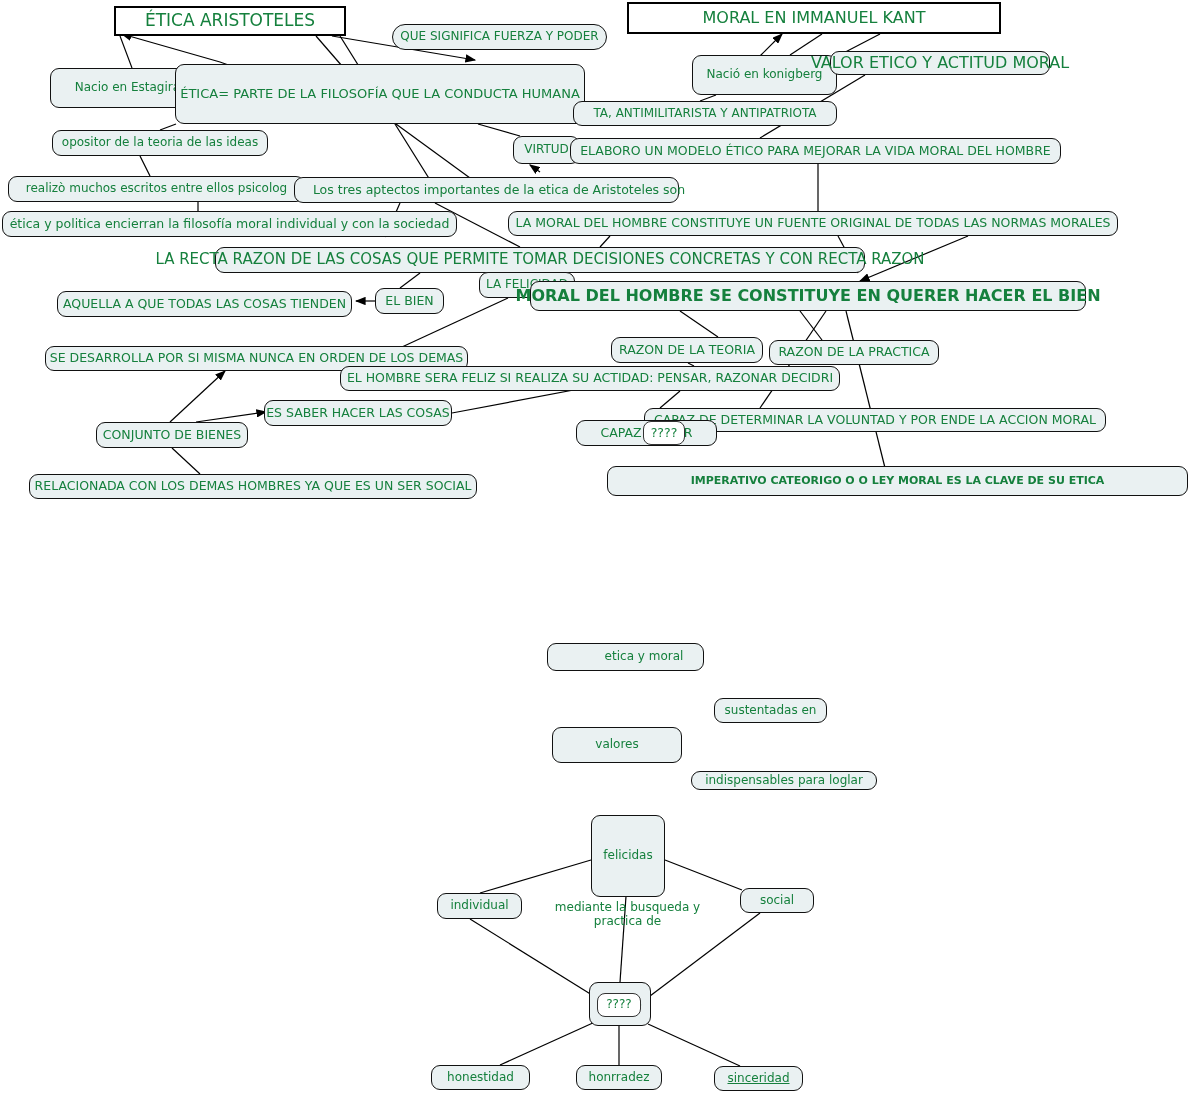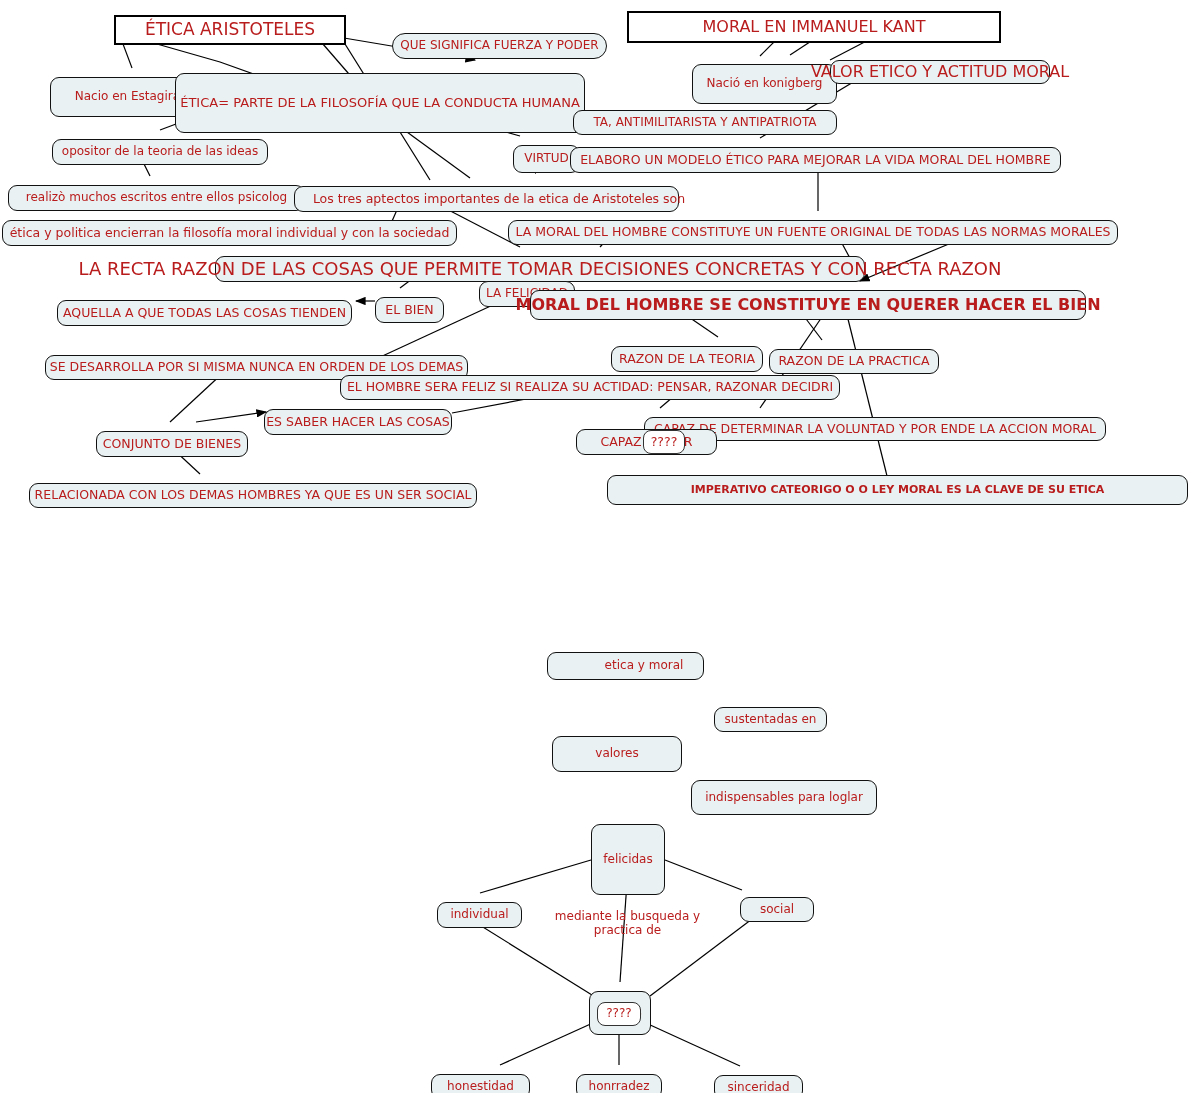--- a/index.html
+++ b/index.html
@@ -31,26 +31,25 @@
   .node {
     position: absolute;
     box-sizing: border-box;
     display: flex;
     align-items: center;
     justify-content: center;
     text-align: center;
     background: #eaf1f2;
     border: 1px solid #111111;
     border-radius: 9px;
-    color: #b91c1c;
+    color: #15803d;
     line-height: 1.15;
     white-space: nowrap;
     padding: 0 7px;
     z-index: 5;
-    margin-top: 9px;
   }
   .node.title {
     background: #ffffff;
     border: 2px solid #000000;
     border-radius: 0;
     font-size: 17px;
   }
   .node.bold {
     font-weight: bold;
   }
@@ -166,21 +165,21 @@
       </div>
       <div class="node" style="left: 294px; top: 177px; width: 385px; height: 26px; font-size: 12.5px; padding-left: 32px;">
         <span>Los tres aptectos importantes de la etica de Aristoteles son</span>
       </div>
       <div class="node" style="left: 2px; top: 211px; width: 455px; height: 26px; font-size: 12.5px;">
         <span>ética y politica encierran la filosofía moral individual y con la sociedad</span>
       </div>
       <div class="node" style="left: 508px; top: 211px; width: 610px; height: 25px; font-size: 12.5px;">
         <span>LA MORAL DEL HOMBRE CONSTITUYE UN FUENTE ORIGINAL  DE TODAS LAS  NORMAS MORALES</span>
       </div>
-      <div class="node" style="left: 215px; top: 247px; width: 650px; height: 26px; font-size: 18px;">
+      <div class="node" style="left: 215px; top: 247px; width: 650px; height: 26px; font-size: 15px;">
         <span>LA RECTA RAZON DE LAS COSAS QUE PERMITE TOMAR DECISIONES CONCRETAS Y CON RECTA RAZON</span>
       </div>
       <div class="node" style="left: 479px; top: 272px; width: 96px; height: 26px; font-size: 12px;">
         <span>LA FELICIDAD</span>
       </div>
       <div class="node" style="left: 57px; top: 291px; width: 295px; height: 26px; font-size: 12.5px;">
         <span>AQUELLA A QUE TODAS LAS COSAS TIENDEN</span>
       </div>
       <div class="node" style="left: 375px; top: 288px; width: 69px; height: 26px; font-size: 12.5px;">
         <span>EL BIEN</span>
@@ -223,24 +222,24 @@
       </div>
       <div class="node" style="left: 547px; top: 643px; width: 157px; height: 28px; font-size: 12px; padding-left: 44px;">
         <span>etica y moral</span>
       </div>
       <div class="node" style="left: 714px; top: 698px; width: 113px; height: 25px; font-size: 12px;">
         <span>sustentadas en</span>
       </div>
       <div class="node" style="left: 552px; top: 727px; width: 130px; height: 36px; font-size: 12px;">
         <span>valores</span>
       </div>
-      <div class="node" style="left: 691px; top: 771px; width: 186px; height: 35px; font-size: 12px;">
+      <div class="node" style="left: 691px; top: 771px; width: 186px; height: 19px; font-size: 12px;">
         <span>indispensables para loglar</span>
       </div>
-      <div class="node" style="left: 591px; top: 815px; width: 74px; height: 71px; font-size: 12px;">
+      <div class="node" style="left: 591px; top: 815px; width: 74px; height: 82px; font-size: 12px;">
         <span>felicidas</span>
       </div>
       <div class="node" style="left: 437px; top: 893px; width: 85px; height: 26px; font-size: 12px;">
         <span>individual</span>
       </div>
       <div class="node" style="left: 740px; top: 888px; width: 74px; height: 25px; font-size: 12px;">
         <span>social</span>
       </div>
       <div class="node plain wrap" style="left: 545px; top: 899px; width: 165px; height: 32px; font-size: 12px;">
         <span>mediante la busqueda y practica de</span>
@@ -250,17 +249,17 @@
       </div>
       <div class="node qbox" style="left: 597px; top: 993px; width: 44px; height: 24px; font-size: 12px;">
         <span>????</span>
       </div>
       <div class="node" style="left: 431px; top: 1065px; width: 99px; height: 25px; font-size: 12px; align-items: center;">
         <span>honestidad</span>
       </div>
       <div class="node" style="left: 576px; top: 1065px; width: 86px; height: 25px; font-size: 12px;">
         <span>honrradez</span>
       </div>
-      <div class="node" style="left: 714px; top: 1066px; width: 89px; height: 25px; font-size: 12px;">
+      <div class="node" style="left: 714px; top: 1066px; width: 89px; height: 25px; font-size: 12px; text-decoration: underline;">
         <span>sinceridad</span>
       </div>
     </div>
 </div>
 
 </body></html>

